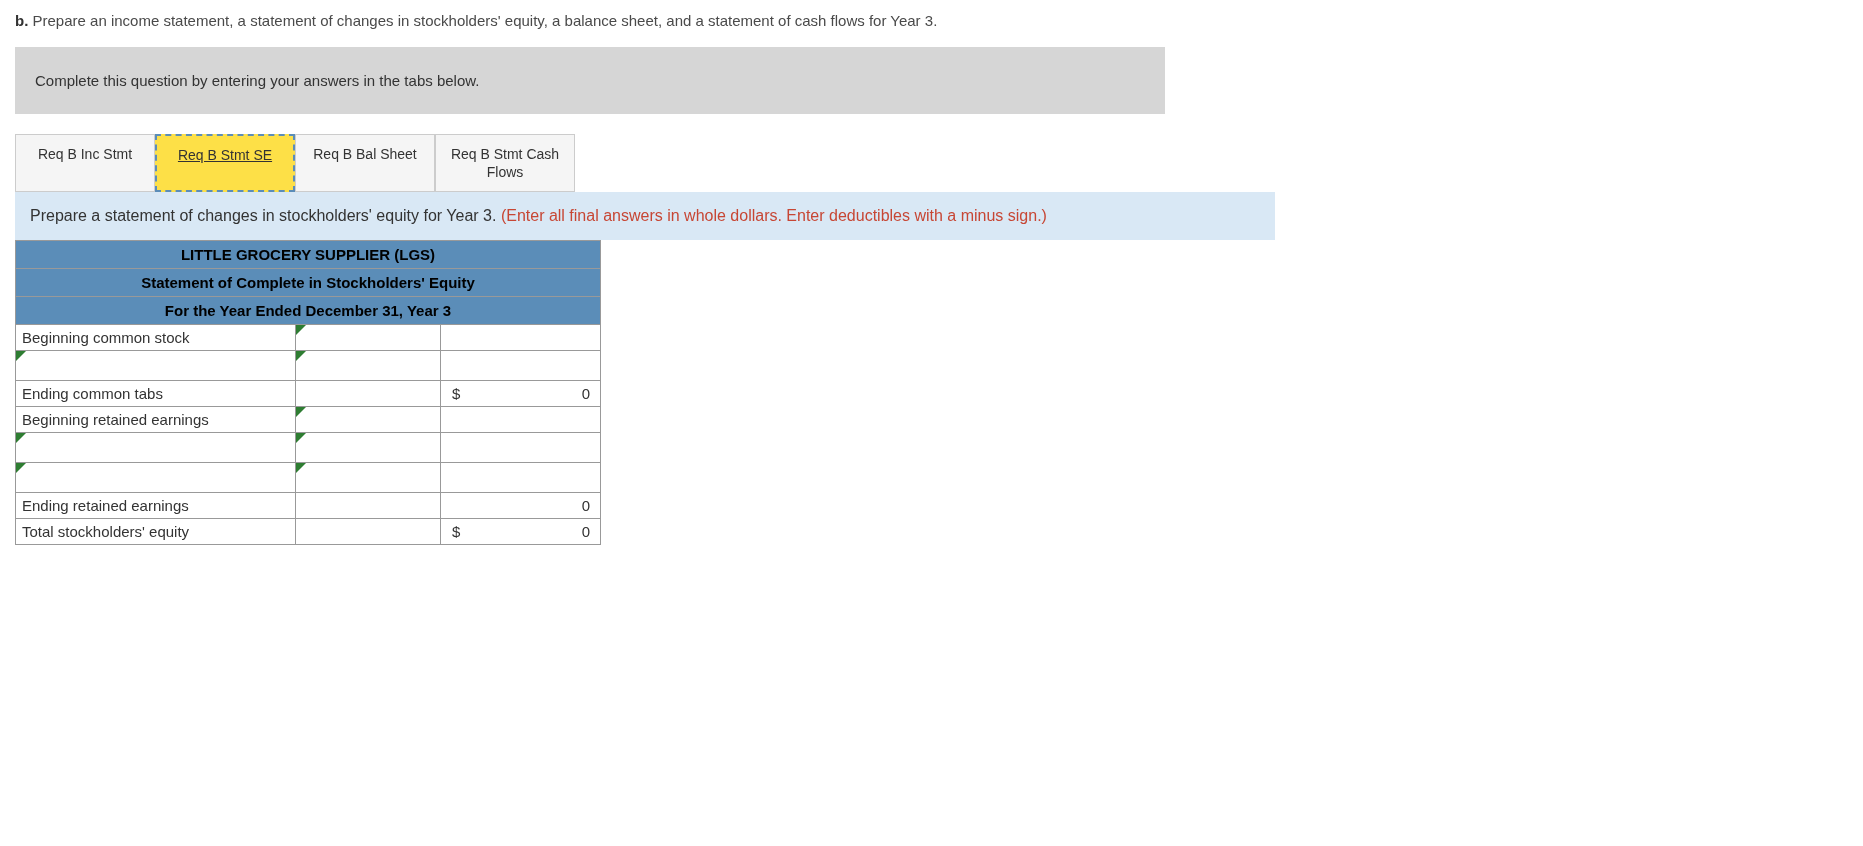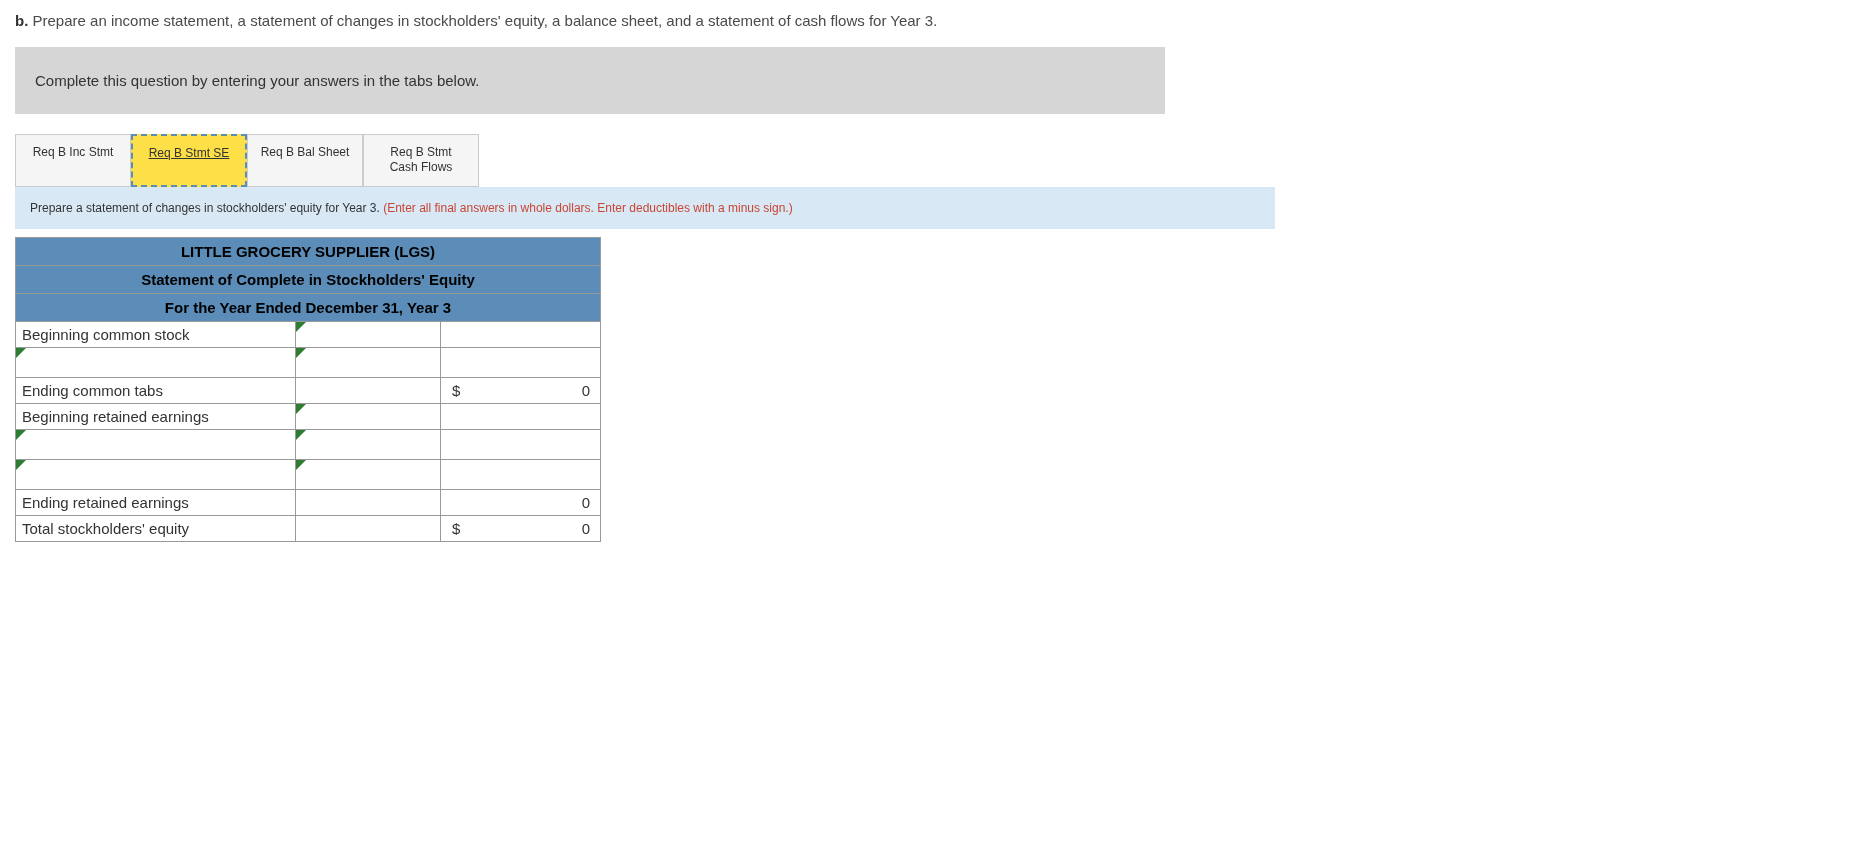--- a/index.html
+++ b/index.html
@@ -32,48 +32,48 @@
     }
     .tabs-container {
       display: flex;
       margin-bottom: 0;
     }
     .tab {
       border: 1px solid #ccc;
       padding: 10px 12px;
       text-align: center;
       background: #f5f5f5;
-      width: 116px;
-      font-size: 12px;
+      width: 140px;
+      font-size: 14px;
       color: #333;
       line-height: 1.3;
       cursor: pointer;
     }
     .tab.active {
       background: #fde047;
       border: 2px dashed #5b8db8;
       text-decoration: underline;
     }
     .tab + .tab {
       margin-left: 0;
     }
     .tab-content {
       background: #d9e8f5;
       padding: 12px 15px;
       width: 1260px;
       line-height: 1.5;
-      font-size: 12px;
+      font-size: 16px;
       color: #333;
     }
     .tab-content .red-text {
       color: #c74634;
     }
     .worksheet-table {
       border-collapse: collapse;
-      margin-top: 8px;
+      margin-top: 0;
       border-radius: 31px;
     }
     .worksheet-table th, .worksheet-table td {
       border: 1px solid #999;
       padding: 4px 6px;
       font-size: 15px;
       vertical-align: middle;
     }
     .worksheet-table .header-row td {
       background: #5b8db8;

